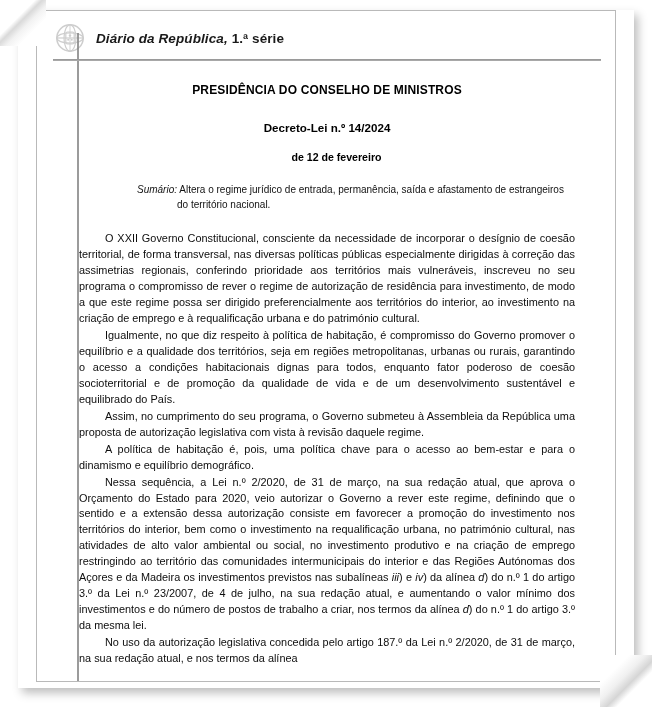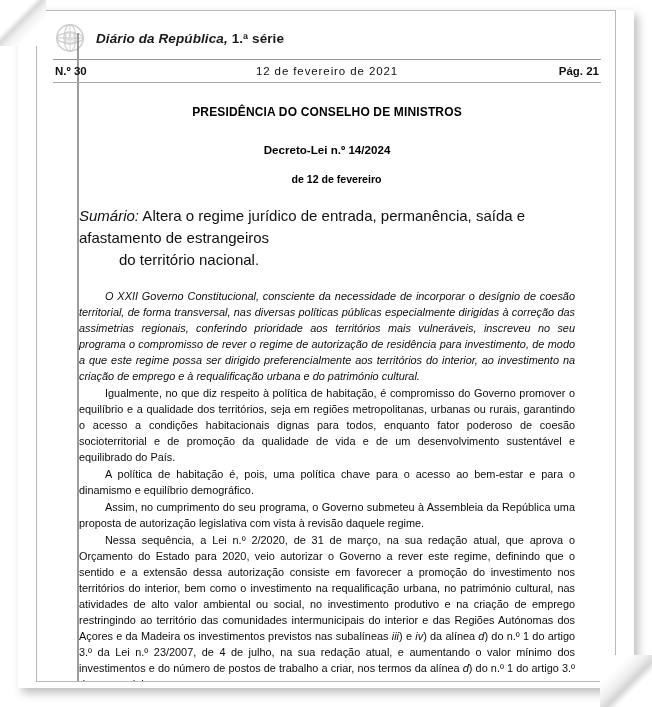--- a/index.html
+++ b/index.html
@@ -157,22 +157,23 @@
     font-size: 10.6px;
     font-weight: bold;
     color: #000;
     margin-top: 17px;
     padding-left: 19px;
   }
 
   
   .sumario {
     margin-top: 20px;
+    margin-left: 58px;
     margin-right: 10px;
-    font-size: 15px;
+    font-size: 10px;
     line-height: 1.45;
     color: #111;
     text-indent: 0;
   }
   .sumario .lbl {
     font-style: italic;
   }
   .sumario .l2 {
     display: block;
     margin-left: 40px;
@@ -182,21 +183,21 @@
   .para {
     font-size: 10.9px;
     line-height: 1.465;
     color: #0d0d0d;
     text-align: justify;
     text-indent: 26px;
     margin: 0;
     margin-top: 1px;
     hyphens: manual;
   }
-  .para.first { margin-top: 19px; font-style: italic; }
+  .para.first { margin-top: 19px; }
   .para i { font-style: italic; }
 </style>
 </head>
 <body>
 
 <div id="page-frame">
 
   <div class="sheet-shadow"></div>
 
   <div id="doc-page">
@@ -217,43 +218,38 @@
             <circle cx="50" cy="42" r="4" fill="#8a8a8a"></circle>
             <circle cx="44" cy="56" r="3.5" fill="#8a8a8a"></circle>
             <circle cx="56" cy="56" r="3.5" fill="#8a8a8a"></circle>
           </svg>
         </div>
         <div class="masthead-title"><span>Diário da República,</span><span class="nonitalic"> 1.ª série</span></div>
       </div>
 
       <div class="rule"></div>
 
-      <div class="header-row">
-        <div class="left">N.º 30</div>
-        <div class="center">12 de fevereiro de 2021</div>
-        <div class="right">Pág. 21</div>
-      </div>
 
       <div class="rule thin"></div>
 
       <div class="doc-body">
 
         <div class="title-main">PRESIDÊNCIA DO CONSELHO DE MINISTROS</div>
         <div class="title-sub">Decreto-Lei n.º 14/2024</div>
         <div class="title-date">de 12 de fevereiro</div>
 
         <div class="sumario">
           <span class="lbl">Sumário:</span><span> Altera o regime jurídico de entrada, permanência, saída e afastamento de estrangeiros</span>
           <span class="l2">do território nacional.</span>
         </div>
 
         <p class="para first">O XXII Governo Constitucional, consciente da necessidade de incorporar o desígnio de coesão territorial, de forma transversal, nas diversas políticas públicas especialmente dirigidas à correção das assimetrias regionais, conferindo prioridade aos territórios mais vulneráveis, inscreveu no seu programa o compromisso de rever o regime de autorização de residência para investimento, de modo a que este regime possa ser dirigido preferencialmente aos territórios do interior, ao investimento na criação de emprego e à requalificação urbana e do património cultural.</p>
         <p class="para">Igualmente, no que diz respeito à política de habitação, é compromisso do Governo promover o equilíbrio e a qualidade dos territórios, seja em regiões metropolitanas, urbanas ou rurais, garantindo o acesso a condições habitacionais dignas para todos, enquanto fator poderoso de coesão socioterritorial e de promoção da qualidade de vida e de um desenvolvimento sustentável e equilibrado do País.</p>
+        <p class="para">Assim, no cumprimento do seu programa, o Governo submeteu à Assembleia da República uma proposta de autorização legislativa com vista à revisão daquele regime.</p>
         <p class="para">A política de habitação é, pois, uma política chave para o acesso ao bem-estar e para o dinamismo e equilíbrio demográfico.</p>
-        <p class="para">Assim, no cumprimento do seu programa, o Governo submeteu à Assembleia da República uma proposta de autorização legislativa com vista à revisão daquele regime.</p>
 
         <p class="para"><span>Nessa sequência, a Lei n.º 2/2020, de 31 de março, na sua redação atual, que aprova o Orçamento do Estado para 2020, veio autorizar o Governo a rever este regime, definindo que o sentido e a extensão dessa autorização consiste em favorecer a promoção do investimento nos territórios do interior, bem como o investimento na requalificação urbana, no património cultural, nas atividades de alto valor ambiental ou social, no investimento produtivo e na criação de emprego restringindo ao território das comunidades intermunicipais do interior e das Regiões Autónomas dos Açores e da Madeira os investimentos previstos nas subalíneas </span><i>iii</i><span>) e </span><i>iv</i><span>) da alínea </span><i>d</i><span>) do n.º 1 do artigo 3.º da Lei n.º 23/2007, de 4 de julho, na sua redação atual, e aumentando o valor mínimo dos investimentos e do número de postos de trabalho a criar, nos termos da alínea </span><i>d</i><span>) do n.º 1 do artigo 3.º da mesma lei.</span></p>
 
 
         <p class="para"><span>No uso da autorização legislativa concedida pelo artigo 187.º da Lei n.º 2/2020, de 31 de março, na sua redação atual, e nos termos da alínea </span></p>
 
       </div>
     </div>
   </div>
 

